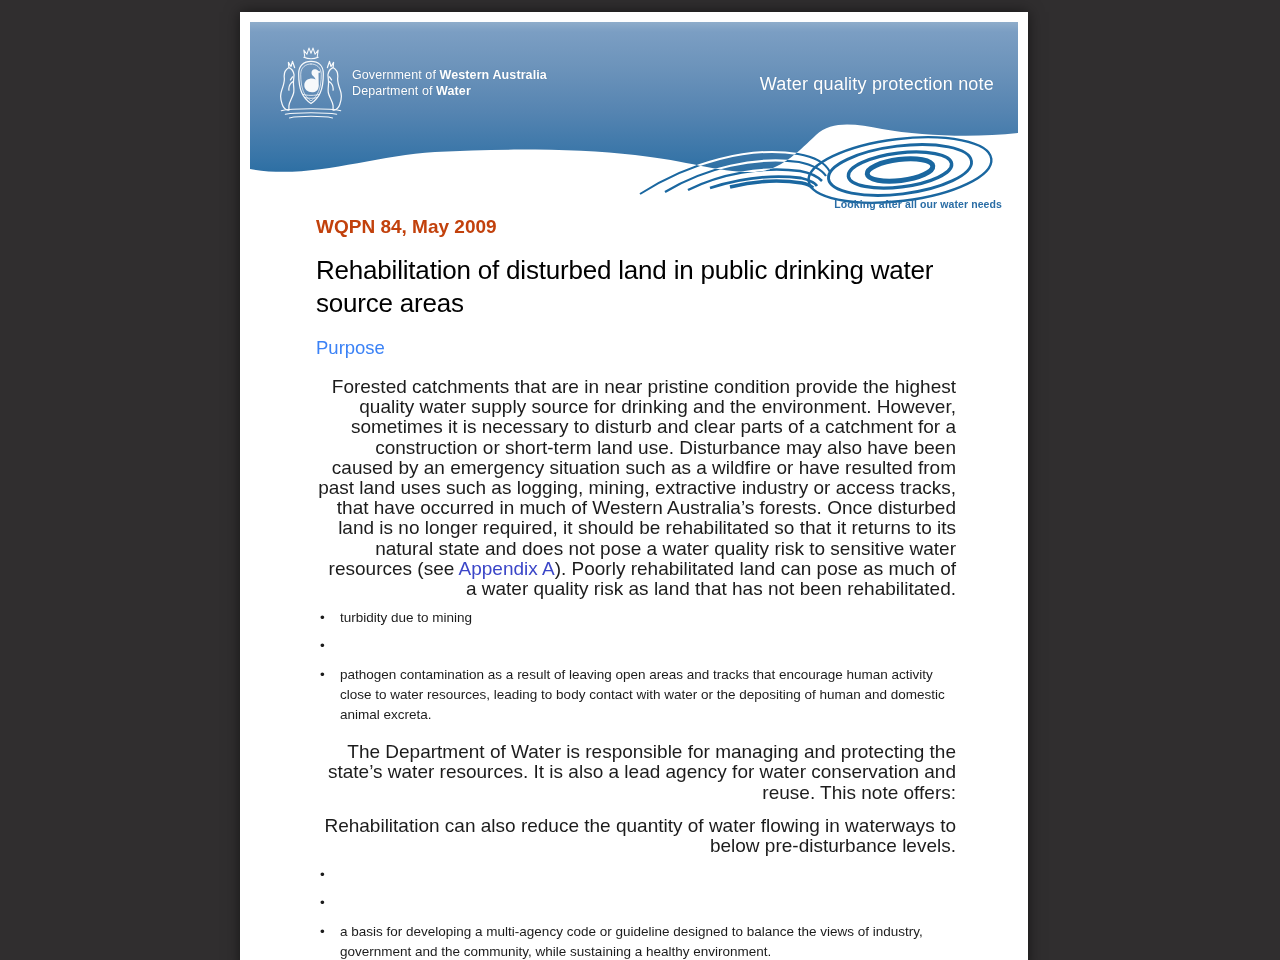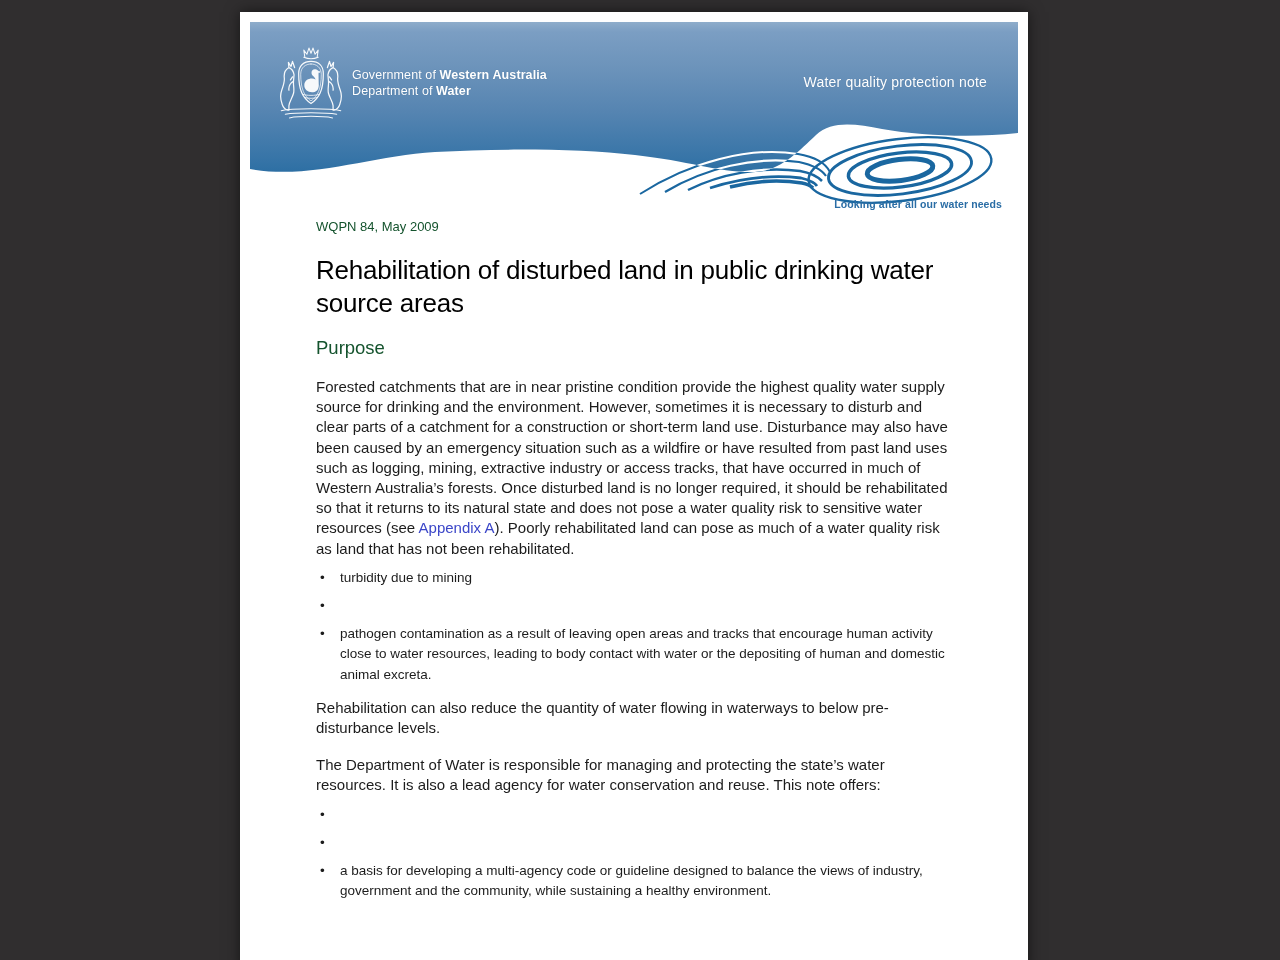--- a/index.html
+++ b/index.html
@@ -21,42 +21,42 @@
   }
   .banner svg.waves{position:absolute;left:0;top:0;width:768px;height:197px;display:block;}
   .crest{position:absolute;left:26px;top:24px;width:70px;height:76px;}
   .gov-text{
     position:absolute;left:102px;top:46px;color:#ffffff;
     font-size:12.5px;line-height:15.5px;letter-spacing:.1px;
     text-shadow:0 0 1px rgba(20,60,100,.35);
   }
   .gov-text b{font-weight:bold;}
   .note-type{
-    position:absolute;right:31px;top:52px;color:#ffffff;
-    font-size:14px;font-weight:400;letter-spacing:.2px;
+    position:absolute;right:24px;top:52px;color:#ffffff;
+    font-size:18px;font-weight:400;letter-spacing:.2px;
     text-shadow:0 0 1px rgba(20,60,100,.3);
   }
   .tagline{
     position:absolute;right:16px;top:176px;
     font-weight:bold;font-size:10.5px;
     color:#2a6da5;letter-spacing:.1px;
   }
   
   .content{
     position:absolute;left:76px;top:207px;width:640px;color:#1c1c1c;
   }
-  .doc-ref{font-size:13px;font-weight:normal;color:#14532d;line-height:16px;}
+  .doc-ref{font-size:19px;font-weight:bold;color:#c2410c;line-height:16px;}
   .doc-title{
     margin:19px 0 0 0;font-size:26px;line-height:33px;font-weight:400;
     color:#000;letter-spacing:-.2px;
   }
   .section-heading{
-    margin:16px 0 0 0;font-size:18.5px;line-height:24px;font-weight:400;color:#14532d;
+    margin:16px 0 0 0;font-size:18.5px;line-height:24px;font-weight:400;color:#3b82f6;
   }
-  p.para{margin:17px 0 0 0;font-size:15px;line-height:20.2px;}
+  p.para{margin:17px 0 0 0;font-size:19px;line-height:20.2px;text-align:right;}
   p.para.tight{margin-top:13px;}
   a.doc-link{text-decoration:none;cursor:pointer;}
   ul.bullets{list-style:none;margin:9px 0 0 0;padding:0;}
   ul.bullets li{
     display:flex;align-items:flex-start;padding-left:4px;
     font-size:13.5px;line-height:20.2px;
   }
   ul.bullets li + li{margin-top:8px;}
   ul.bullets .dot{width:20px;flex:0 0 20px;}
 </style>
@@ -149,23 +149,23 @@
         </li>
       <li>
           <span class="dot">•</span>
         </li>
       <li>
           <span class="dot">•</span>
           <span>pathogen contamination as a result of leaving open areas and tracks that encourage human activity close to water resources, leading to body contact with water or the depositing of human and domestic animal excreta.</span>
         </li>
     </ul>
 
+    <p class="para">The Department of Water is responsible for managing and protecting the state’s water resources. It is also a lead agency for water conservation and reuse. This note offers:</p>
+
     <p class="para tight">Rehabilitation can also reduce the quantity of water flowing in waterways to below pre-disturbance levels.</p>
-
-    <p class="para">The Department of Water is responsible for managing and protecting the state’s water resources. It is also a lead agency for water conservation and reuse. This note offers:</p>
 
     <ul class="bullets">
       <li>
           <span class="dot">•</span>
         </li>
       <li>
           <span class="dot">•</span>
         </li>
       <li>
           <span class="dot">•</span>

